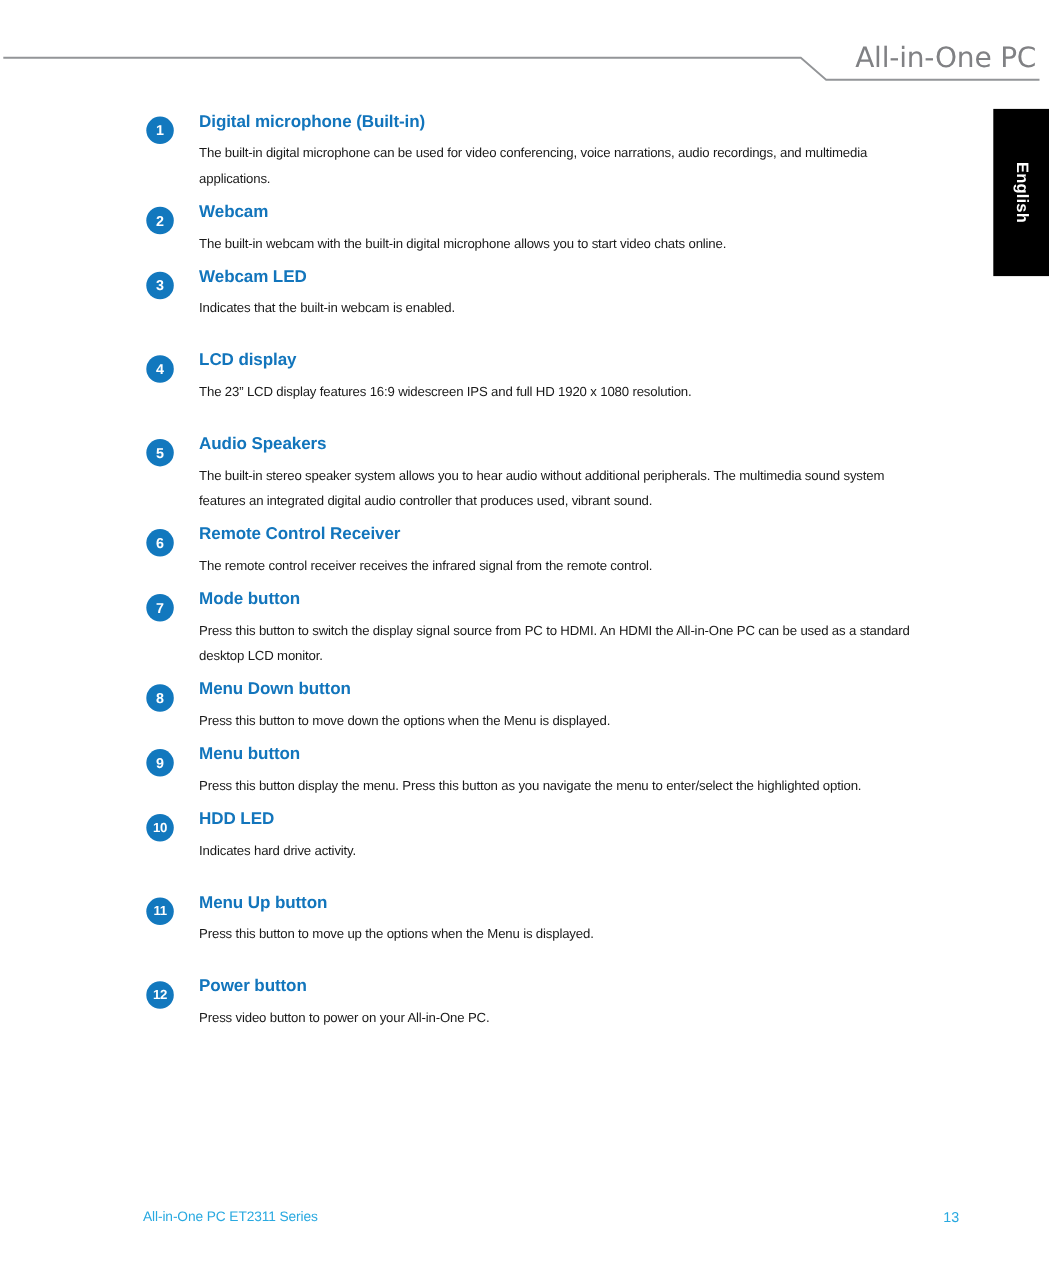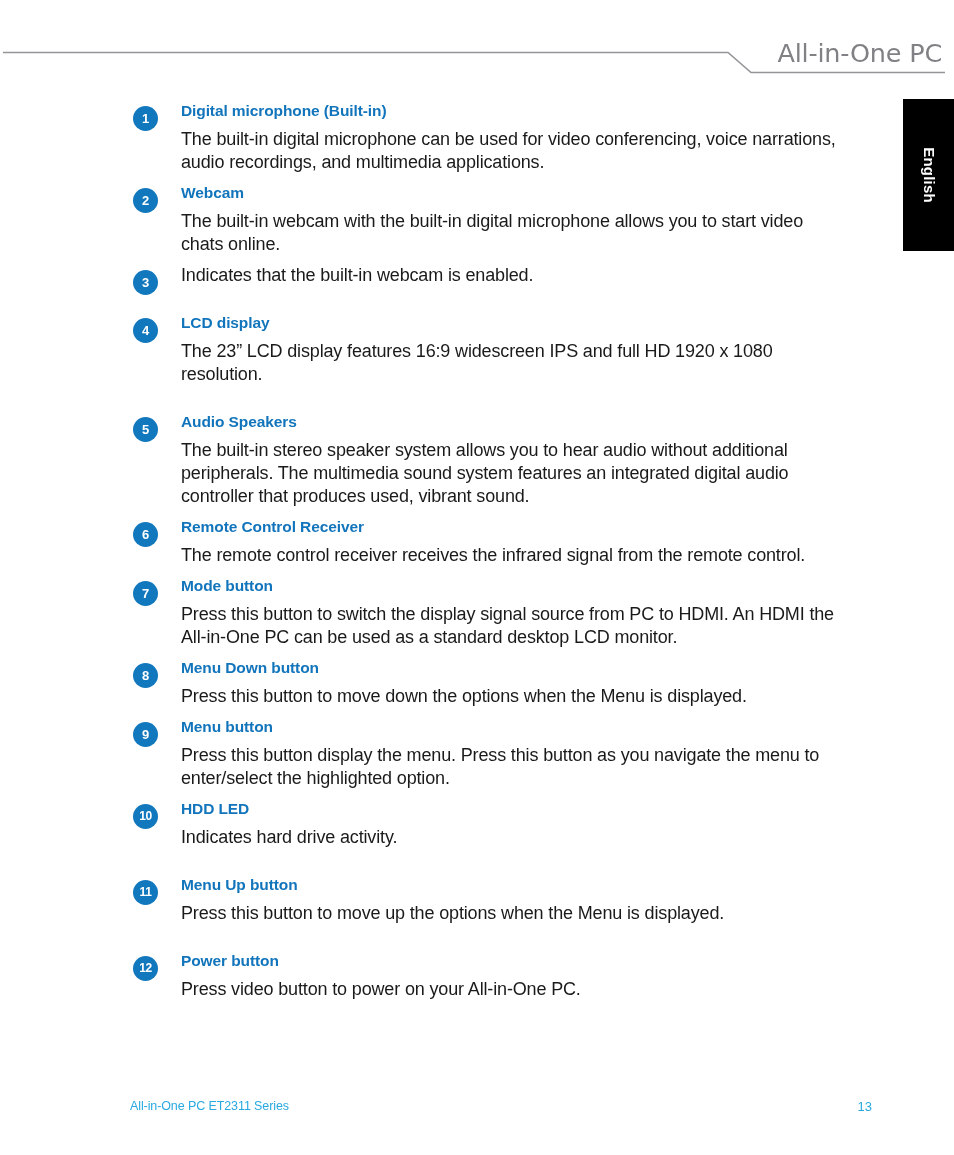--- a/index.html
+++ b/index.html
@@ -114,21 +114,21 @@
     font-size: 15.5px;
     font-weight: bold;
     line-height: 22px;
     margin: 0 0 6px 0;
     letter-spacing: -0.1px;
   }
 
   .item-body {
     color: #1A1A1A;
     font-family: "Liberation Sans", sans-serif;
-    font-size: 18px;
+    font-size: 12px;
     line-height: 23px;
     margin: 0;
     letter-spacing: -0.15px;
     max-width: 700px;
   }
 
   
   .page-footer {
     position: absolute;
     left: 0;
@@ -179,20 +179,21 @@
   </div>
 
   <div class="item tight">
     <div class="badge">2</div>
     <p class="item-title">Webcam</p>
     <p class="item-body">The built-in webcam with the built-in digital microphone allows you to start video chats online.</p>
   </div>
 
   <div class="item tight">
     <div class="badge">3</div>
+    <p class="item-title">Webcam LED</p>
     <p class="item-body">Indicates that the built-in webcam is enabled.</p>
   </div>
 
   <div class="item gap-before">
     <div class="badge">4</div>
     <p class="item-title">LCD display</p>
     <p class="item-body">The 23” LCD display features 16:9 widescreen IPS and full HD 1920 x 1080 resolution.</p>
   </div>
 
   <div class="item gap-before">

